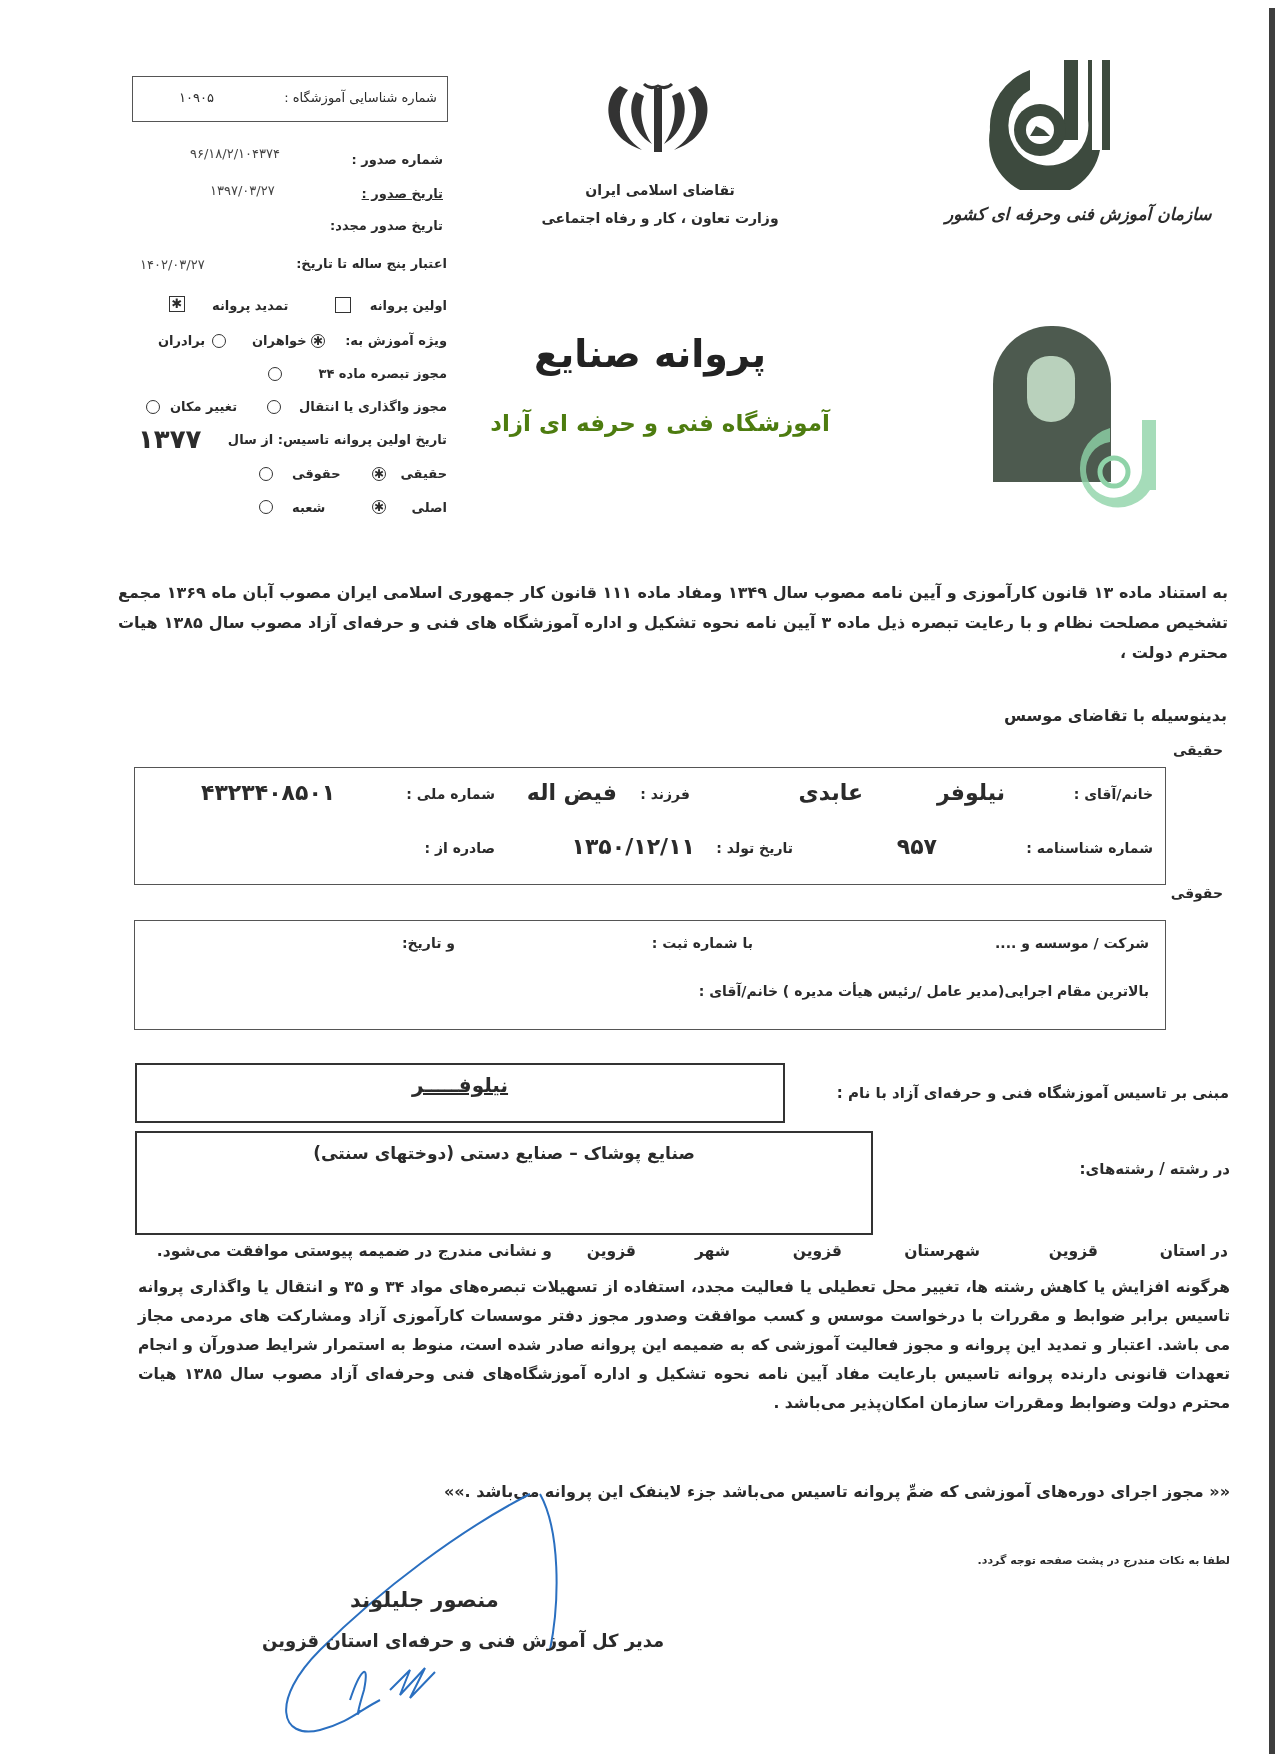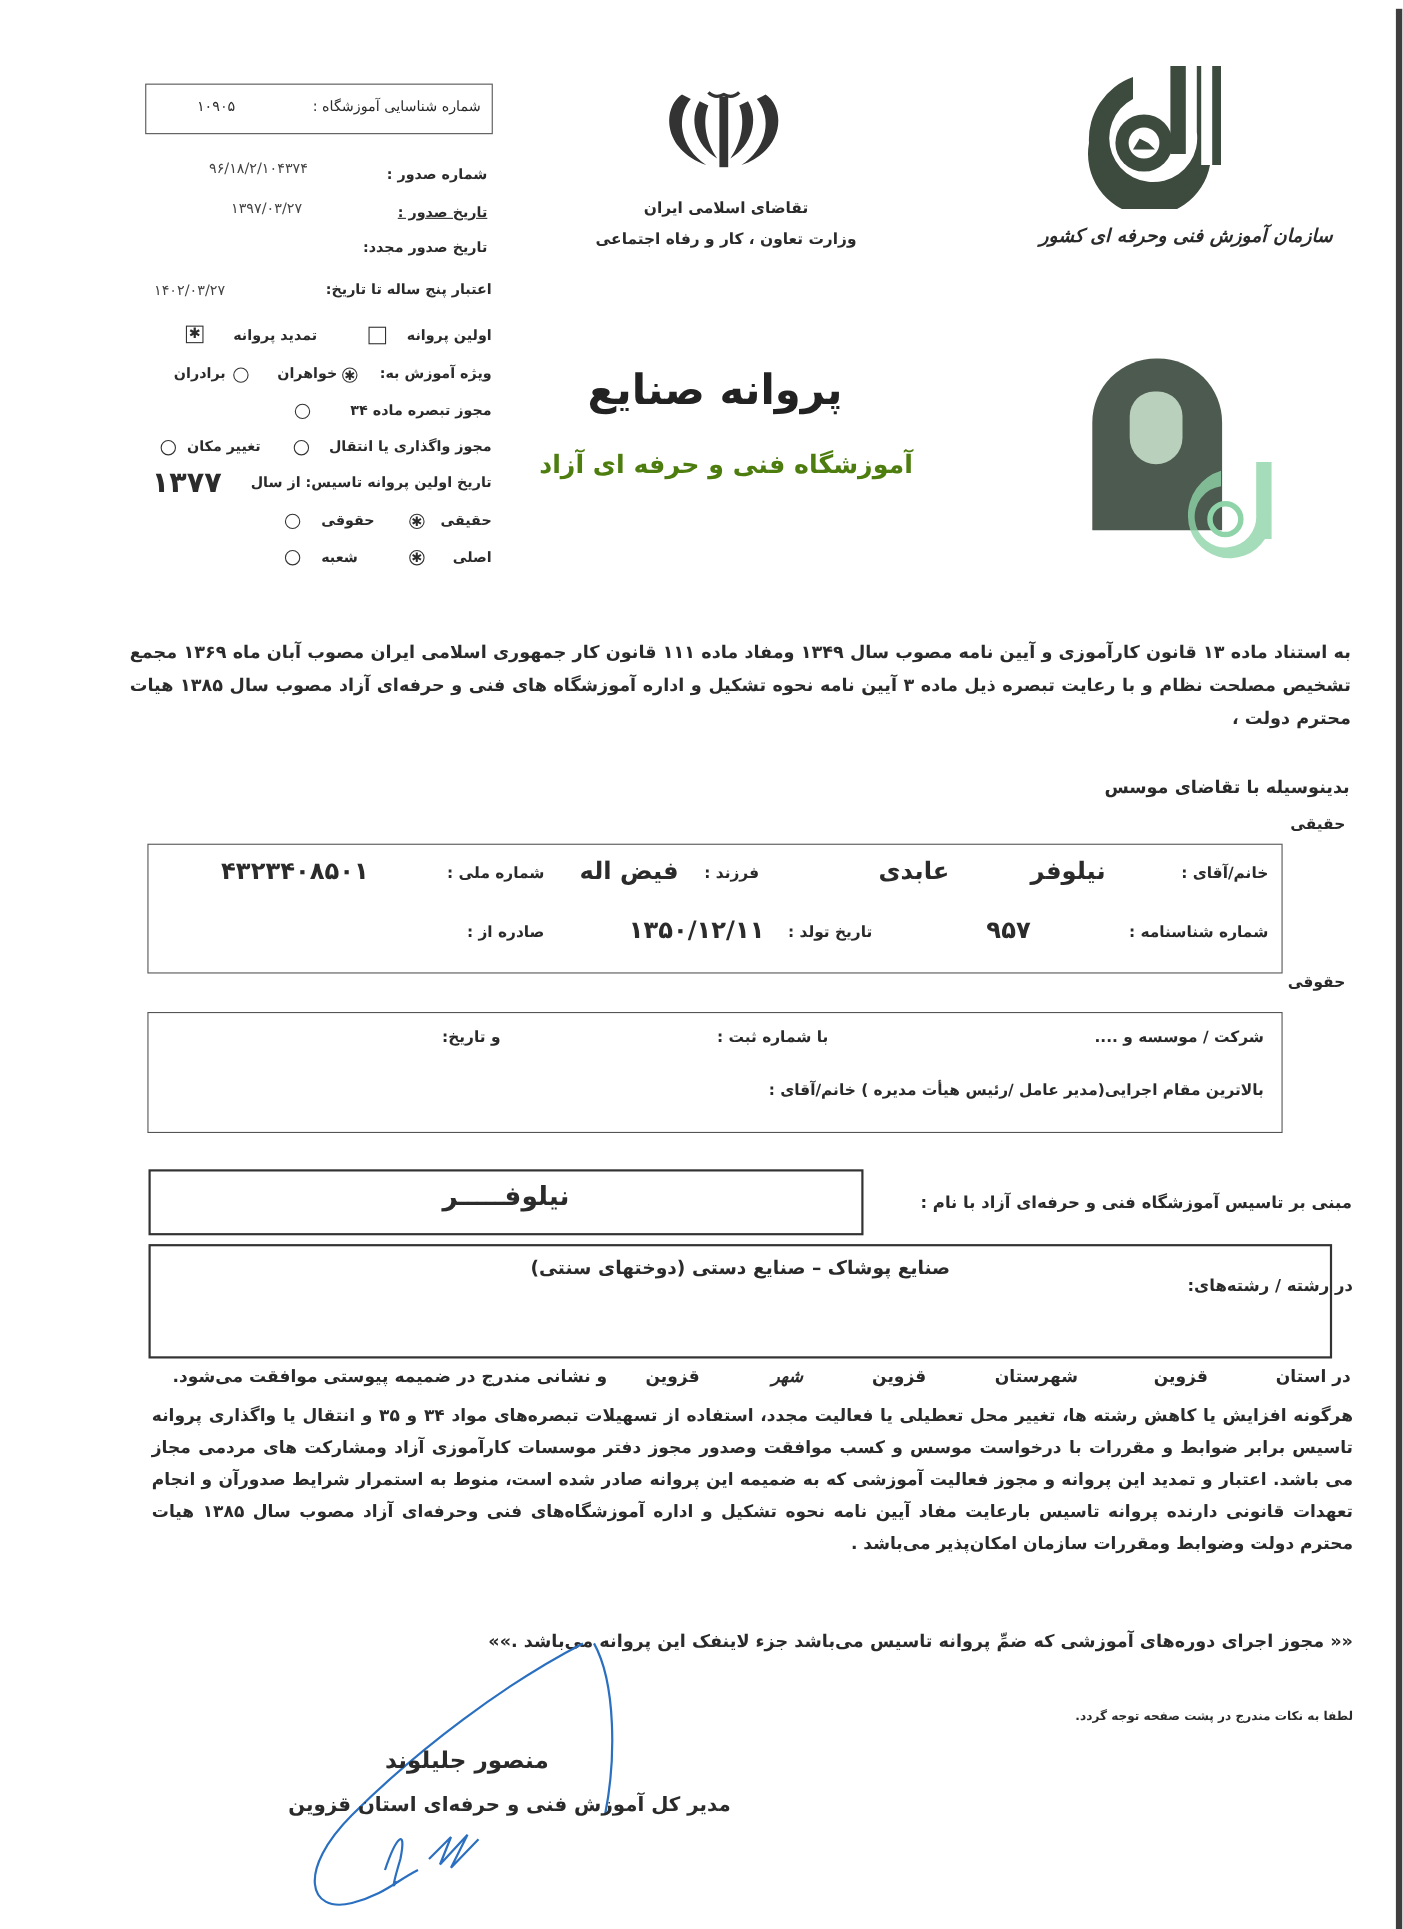--- a/index.html
+++ b/index.html
@@ -140,34 +140,34 @@
 <div class="abs rtl md" style="right:52px;top:885px;">حقوقی</div>
 <div class="abs box" style="left:134px;top:920px;width:1032px;height:110px;">
   <div class="abs rtl md" style="right:16px;top:14px;">شرکت / موسسه و ....</div>
   <div class="abs rtl md" style="right:412px;top:14px;">با شماره ثبت :</div>
   <div class="abs rtl md" style="right:710px;top:14px;">و تاریخ:</div>
   <div class="abs rtl md" style="right:16px;top:62px;">بالاترین مقام اجرایی(مدیر عامل /رئیس هیأت مدیره )  خانم/آقای :</div>
 </div>
 
 <div class="abs rtl md" style="right:46px;top:1084px;font-size:15px;">مبنی بر تاسیس آموزشگاه فنی و حرفه‌ای آزاد با نام :</div>
 <div class="abs box thick" style="left:135px;top:1063px;width:650px;height:60px;text-align:center;">
-  <div class="rtl" style="font-size:24px;font-weight:bold;margin-top:8px;">نیلوفـــــر</div>
+  <div class="rtl" style="font-size:20px;font-weight:bold;margin-top:8px;text-decoration:underline;">نیلوفـــــر</div>
 </div>
 
 <div class="abs rtl md" style="right:45px;top:1160px;font-size:15px;">در رشته / رشته‌های:</div>
-<div class="abs box thick" style="left:135px;top:1131px;width:1076px;height:104px;text-align:center;">
+<div class="abs box thick" style="left:135px;top:1131px;width:738px;height:104px;text-align:center;">
   <div class="rtl" style="font-size:17px;font-weight:bold;margin-top:10px;">صنایع پوشاک – صنایع دستی (دوختهای سنتی)</div>
 </div>
 
 <div class="abs rtl" style="left:138px;top:1242px;width:1090px;height:30px;font-size:15.5px;font-weight:bold;">
   <span class="abs" style="right:0;">در استان</span>
   <span class="abs" style="right:130px;">قزوین</span>
   <span class="abs" style="right:248px;">شهرستان</span>
   <span class="abs" style="right:386px;">قزوین</span>
-  <span class="abs" style="right:498px;font-style:italic;">شهر</span>
+  <span class="abs" style="right:498px;">شهر</span>
   <span class="abs" style="right:592px;">قزوین</span>
   <span class="abs" style="right:676px;">و نشانی مندرج در ضمیمه پیوستی موافقت می‌شود.</span>
 </div>
 
 <div class="abs rtl body-para" style="left:138px;top:1273px;width:1092px;">هرگونه افزایش یا کاهش رشته ها، تغییر محل تعطیلی یا فعالیت مجدد، استفاده از تسهیلات تبصره‌های مواد ۳۴ و ۳۵ و انتقال یا واگذاری پروانه تاسیس برابر ضوابط و مقررات با درخواست موسس و کسب موافقت وصدور مجوز دفتر موسسات کارآموزی آزاد ومشارکت های مردمی مجاز می باشد. اعتبار و تمدید این پروانه و مجوز فعالیت آموزشی که به ضمیمه این پروانه صادر شده است، منوط به استمرار شرایط صدورآن و انجام تعهدات قانونی دارنده پروانه تاسیس بارعایت مفاد آیین نامه نحوه تشکیل و اداره آموزشگاه‌های فنی وحرفه‌ای آزاد مصوب سال ۱۳۸۵ هیات محترم دولت وضوابط ومقررات سازمان امکان‌پذیر می‌باشد .</div>
 <div class="abs rtl" style="right:45px;top:1482px;font-size:16px;font-weight:bold;">«« مجوز اجرای دوره‌های آموزشی که ضمِّ پروانه تاسیس می‌باشد جزء لاینفک این پروانه می‌باشد .»»</div>
 <div class="abs rtl" style="right:45px;top:1554px;font-size:11px;font-weight:bold;">لطفا به نکات مندرج در پشت صفحه توجه گردد.</div>
 
 <svg class="abs" style="left:260px;top:1490px;" width="300" height="260" viewBox="0 0 300 260">
   <path class="sig-blue" d="M280 4 C300 40 300 110 290 160"></path>

